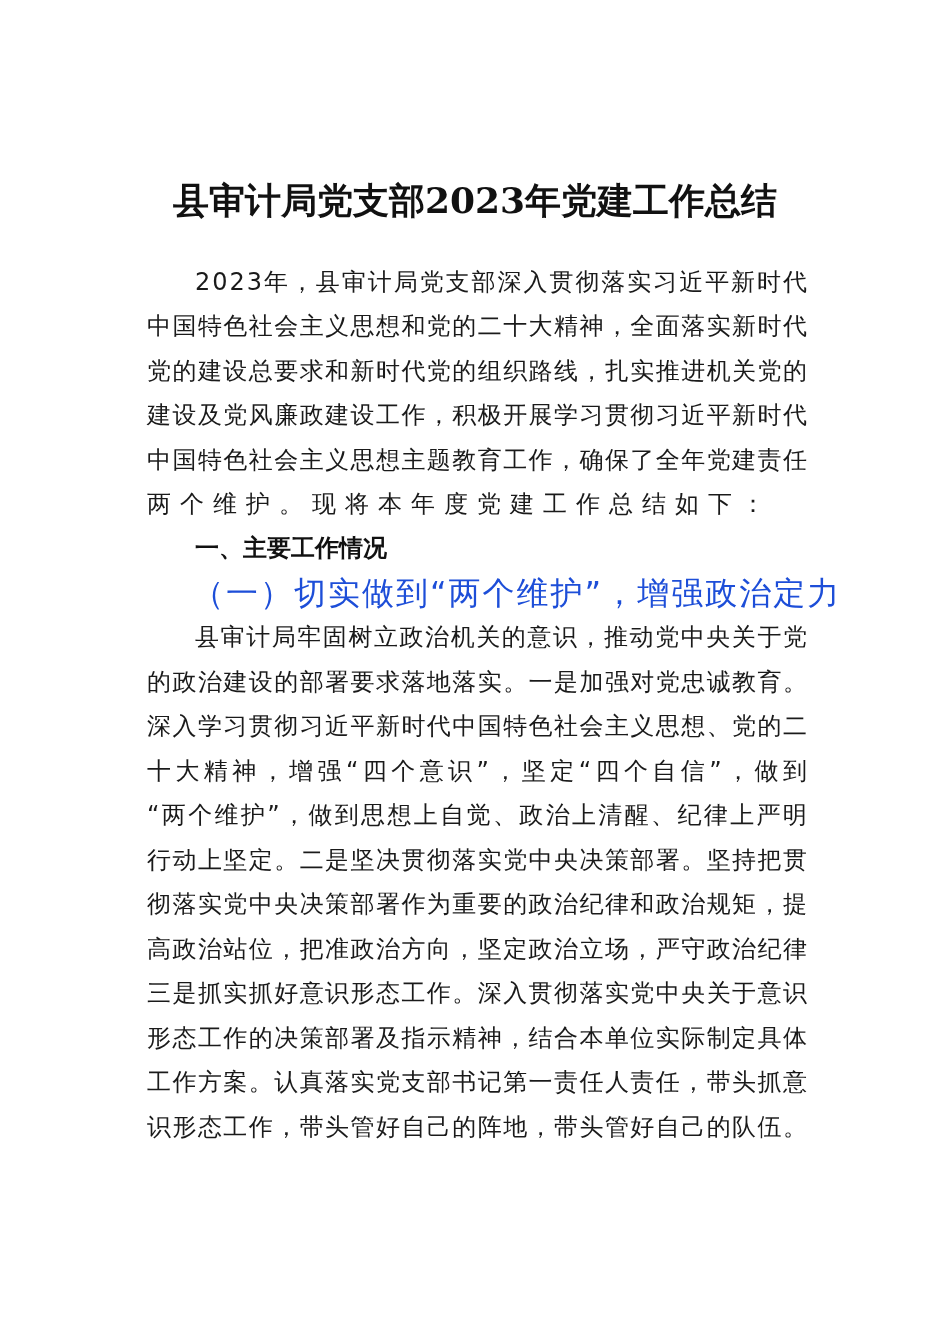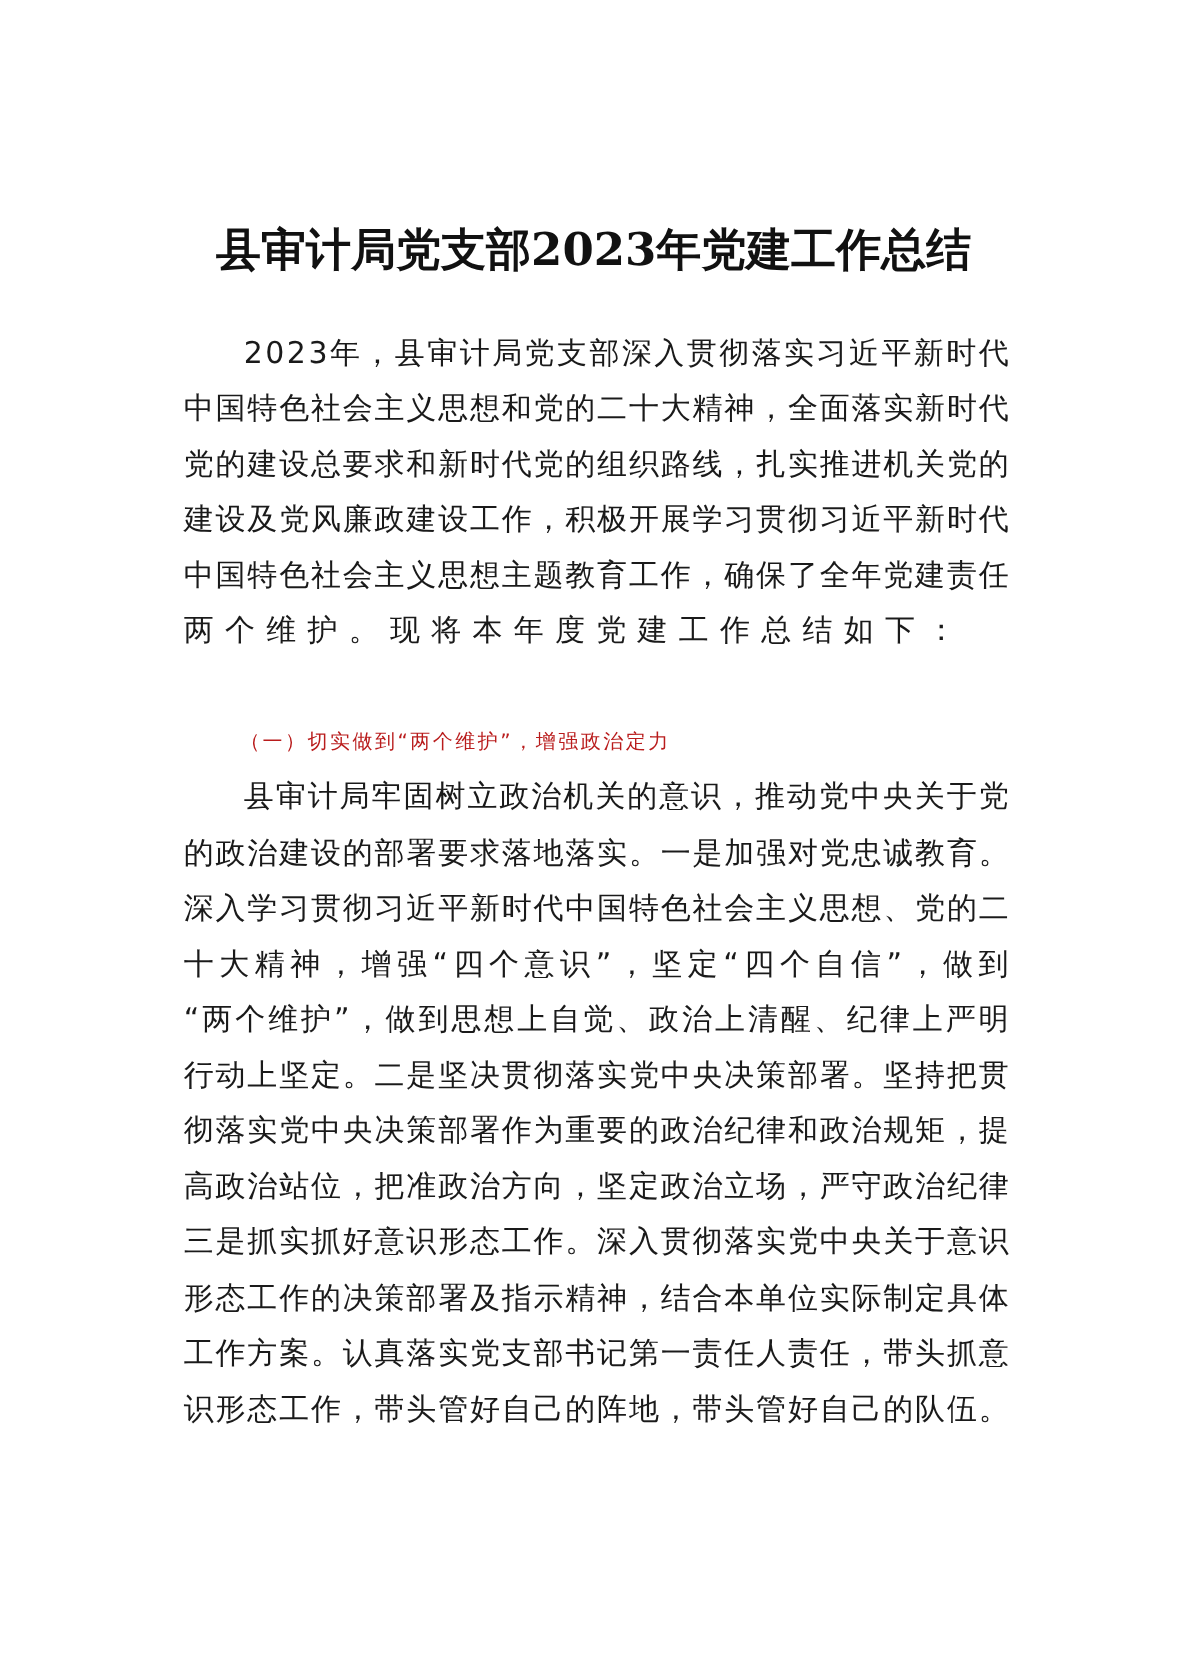--- a/index.html
+++ b/index.html
@@ -18,21 +18,21 @@
       text-align: justify; text-align-last: justify;
     }
     .line.last { text-align-last: left; }
     .line.indent { left: 195px; width: 612px; }
     .h1 {
       position: absolute; left: 195px; font-family: "DejaVu Sans", sans-serif;
       font-size: 24px; font-weight: bold; color: #111; line-height: 32px; white-space: nowrap;
     }
     .h2 {
       position: absolute; left: 195px; font-family: "DejaVu Sans", sans-serif;
-      font-size: 16px; color: #b91c1c; line-height: 32px; white-space: nowrap; letter-spacing: 2px;
+      font-size: 32px; color: #1d4ed8; line-height: 32px; white-space: nowrap; letter-spacing: 2px;
     }
   </style>
 </head>
 <body>
 
 <div class="page">
   <div class="title">县审计局党支部2023年党建工作总结</div>
 
   <div class="line indent" style="top: 266px; display: flex; justify-content: space-between;">
       <span>2</span>
@@ -168,20 +168,21 @@
       <span>了</span>
       <span>全</span>
       <span>年</span>
       <span>党</span>
       <span>建</span>
       <span>责</span>
       <span>任</span>
     </div>
   <div class="line last" style="top:488px; letter-spacing:9px;">两个维护。现将本年度党建工作总结如下：</div>
 
+  <div class="h1" style="top:532px">一、主要工作情况</div>
   <div class="h2" style="top:577px; left:192px;">（一）切实做到“两个维护”，增强政治定力</div>
 
   <div class="line indent" style="top: 621px; display: flex; justify-content: space-between;">
       <span>县</span>
       <span>审</span>
       <span>计</span>
       <span>局</span>
       <span>牢</span>
       <span>固</span>
       <span>树</span>

